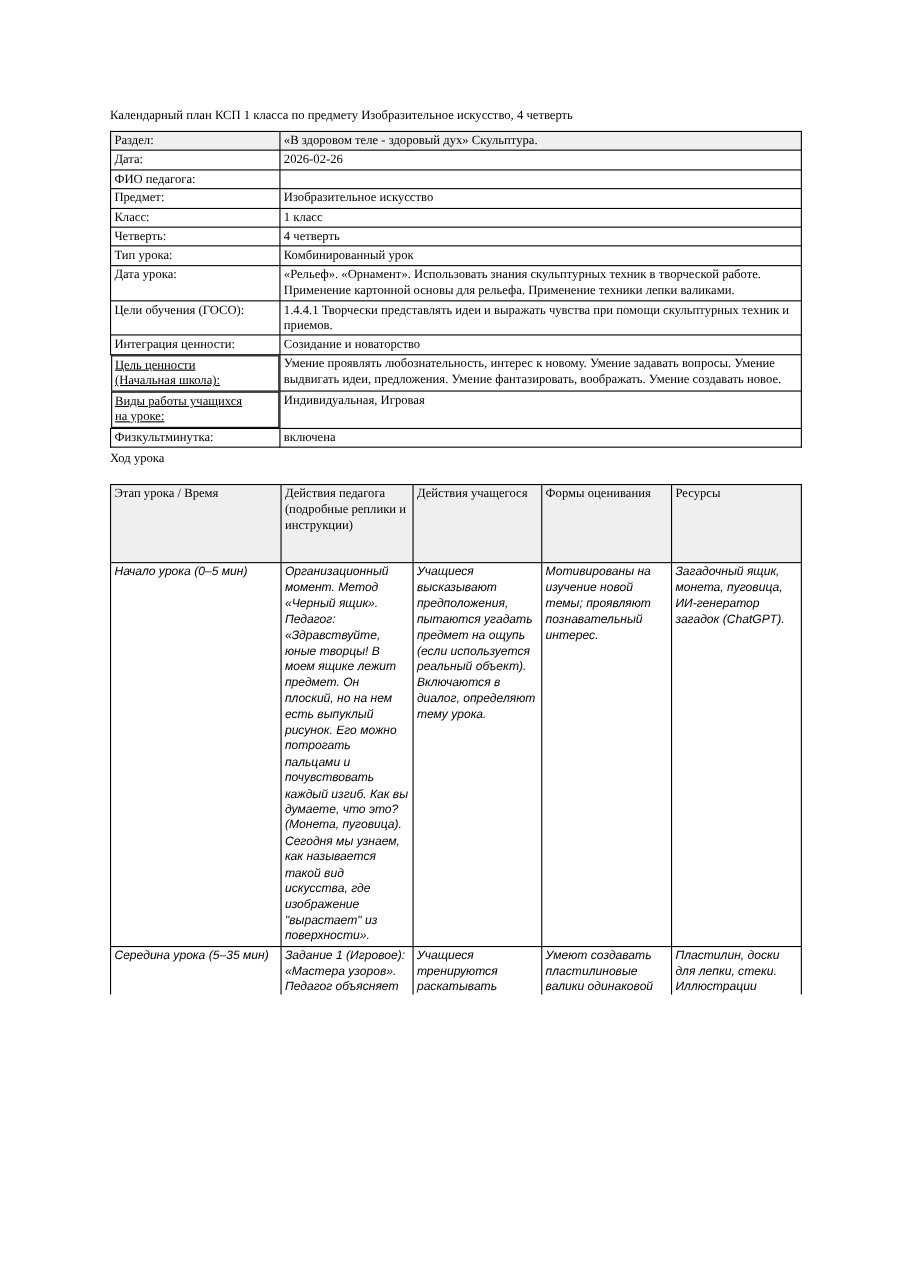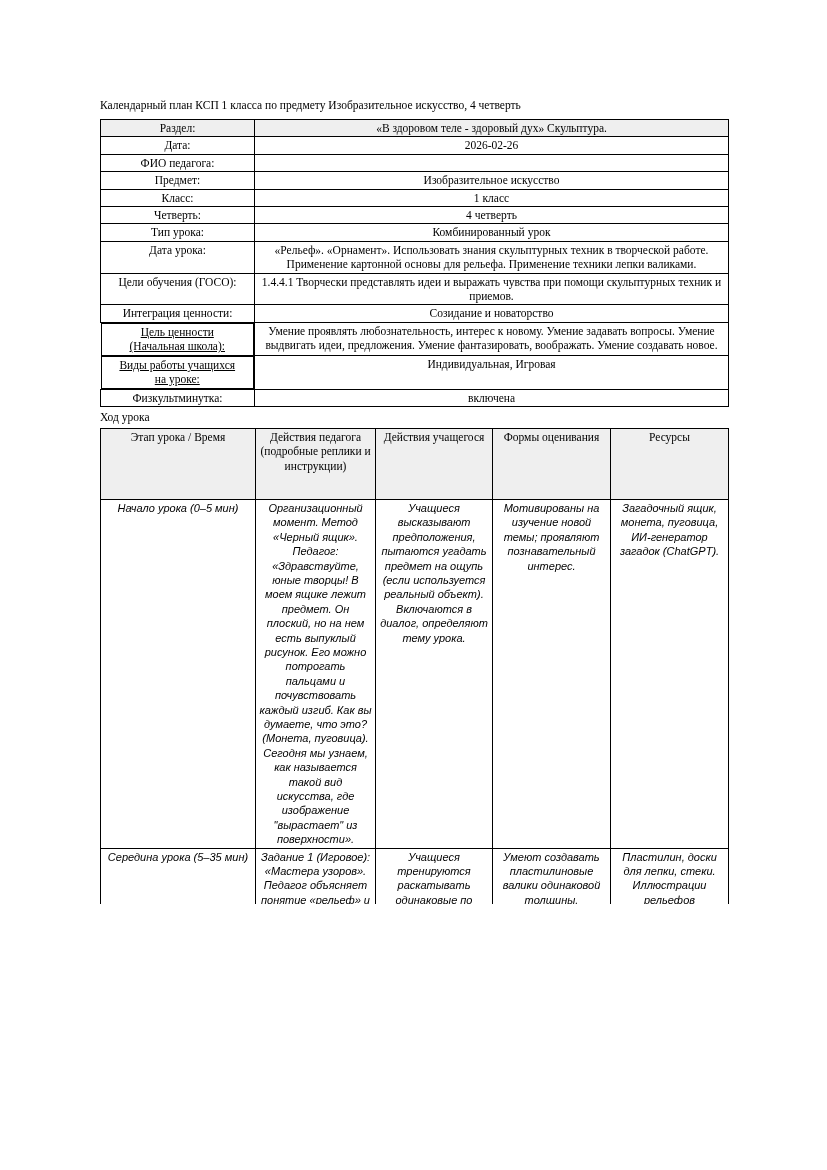--- a/index.html
+++ b/index.html
@@ -46,41 +46,41 @@
     border-collapse: collapse;
     table-layout: fixed;
     width: 628px;
     font-size: 11.5px;
   }
 
   table td, table th {
     border: 1px solid #000000;
     padding: 1px 3px 1px 3px;
     vertical-align: top;
-    text-align: center;
+    text-align: left;
     font-weight: normal;
     line-height: 14.4px;
     word-wrap: break-word;
     overflow-wrap: break-word;
     hyphens: none;
   }
 
   
   #info-table col.c1 { width: 154px; }
   #info-table col.c2 { width: 474px; }
 
   #info-table tr.shaded td {
     background: #efefef;
   }
 
   
   .section-caption {
     font-size: 11.5px;
     line-height: 14px;
-    margin: 3px 0 4px 0;
+    margin: 3px 0 16px 0;
   }
 
   
   #flow-table col.f1 { width: 155px; }
   #flow-table col.f2 { width: 120px; }
   #flow-table col.f3 { width: 117px; }
   #flow-table col.f4 { width: 118px; }
   #flow-table col.f5 { width: 118px; }
 
   #flow-table thead td {

